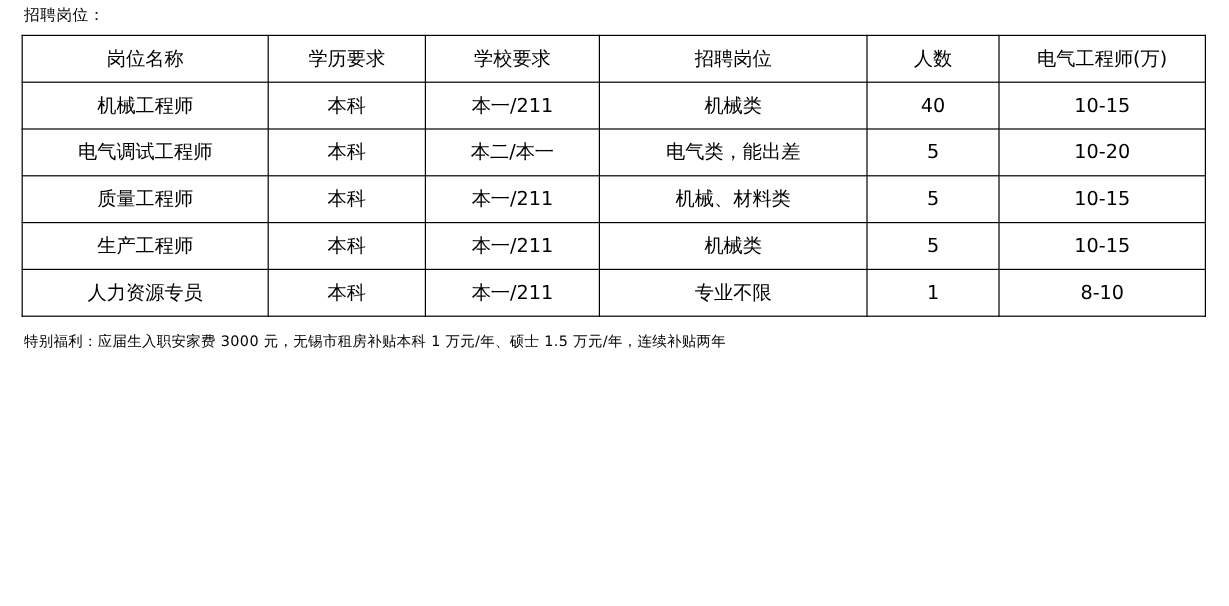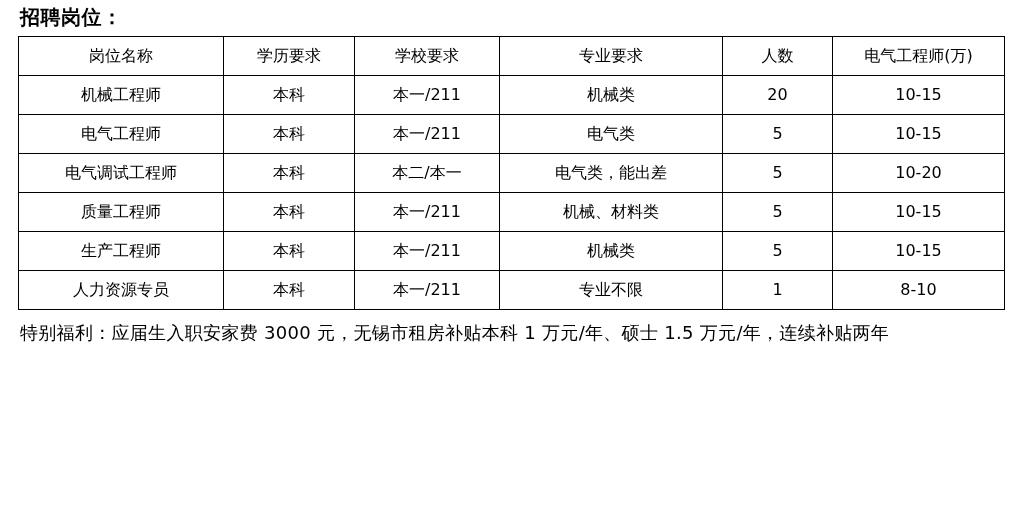--- a/index.html
+++ b/index.html
@@ -15,22 +15,22 @@
     overflow: hidden;
   }
   .page {
     position: relative;
     width: 1024px;
     height: 505px;
     box-sizing: border-box;
     padding: 0 18px;
   }
   .doc-heading {
-    font-size: 20px;
-    font-weight: bold;
+    font-size: 13px;
+    font-weight: normal;
     line-height: 1;
     padding: 7px 0 9px 2px;
     letter-spacing: 0.5px;
   }
   table.jobs {
     border-collapse: collapse;
     width: 986px;
     table-layout: fixed;
     font-size: 16px;
   }
@@ -48,21 +48,21 @@
     font-weight: normal;
     height: 38px;
   }
   col.c0 { width: 205px; }
   col.c1 { width: 131px; }
   col.c2 { width: 145px; }
   col.c3 { width: 223px; }
   col.c4 { width: 110px; }
   col.c5 { width: 172px; }
   .note {
-    font-size: 18px;
+    font-size: 12px;
     line-height: 1;
     padding: 14px 0 0 2px;
     letter-spacing: 0.3px;
   }
 </style>
 </head>
 <body>
 
 <div class="page">
 
@@ -75,40 +75,32 @@
         <col class="c2">
         <col class="c3">
         <col class="c4">
         <col class="c5">
     </colgroup>
     <thead>
       <tr>
         <th>岗位名称</th>
         <th>学历要求</th>
         <th>学校要求</th>
-        <th>专业要求</th>
+        <th>招聘岗位</th>
         <th>人数</th>
         <th>电气工程师(万)</th>
       </tr>
     </thead>
     <tbody>
       <tr>
         <td>机械工程师</td>
         <td>本科</td>
         <td>本一/211</td>
         <td>机械类</td>
-        <td>20</td>
-        <td>10-15</td>
-      </tr>
-      <tr>
-        <td>电气工程师</td>
-        <td>本科</td>
-        <td>本一/211</td>
-        <td>电气类</td>
-        <td>5</td>
+        <td>40</td>
         <td>10-15</td>
       </tr>
       <tr>
         <td>电气调试工程师</td>
         <td>本科</td>
         <td>本二/本一</td>
         <td>电气类，能出差</td>
         <td>5</td>
         <td>10-20</td>
       </tr>

